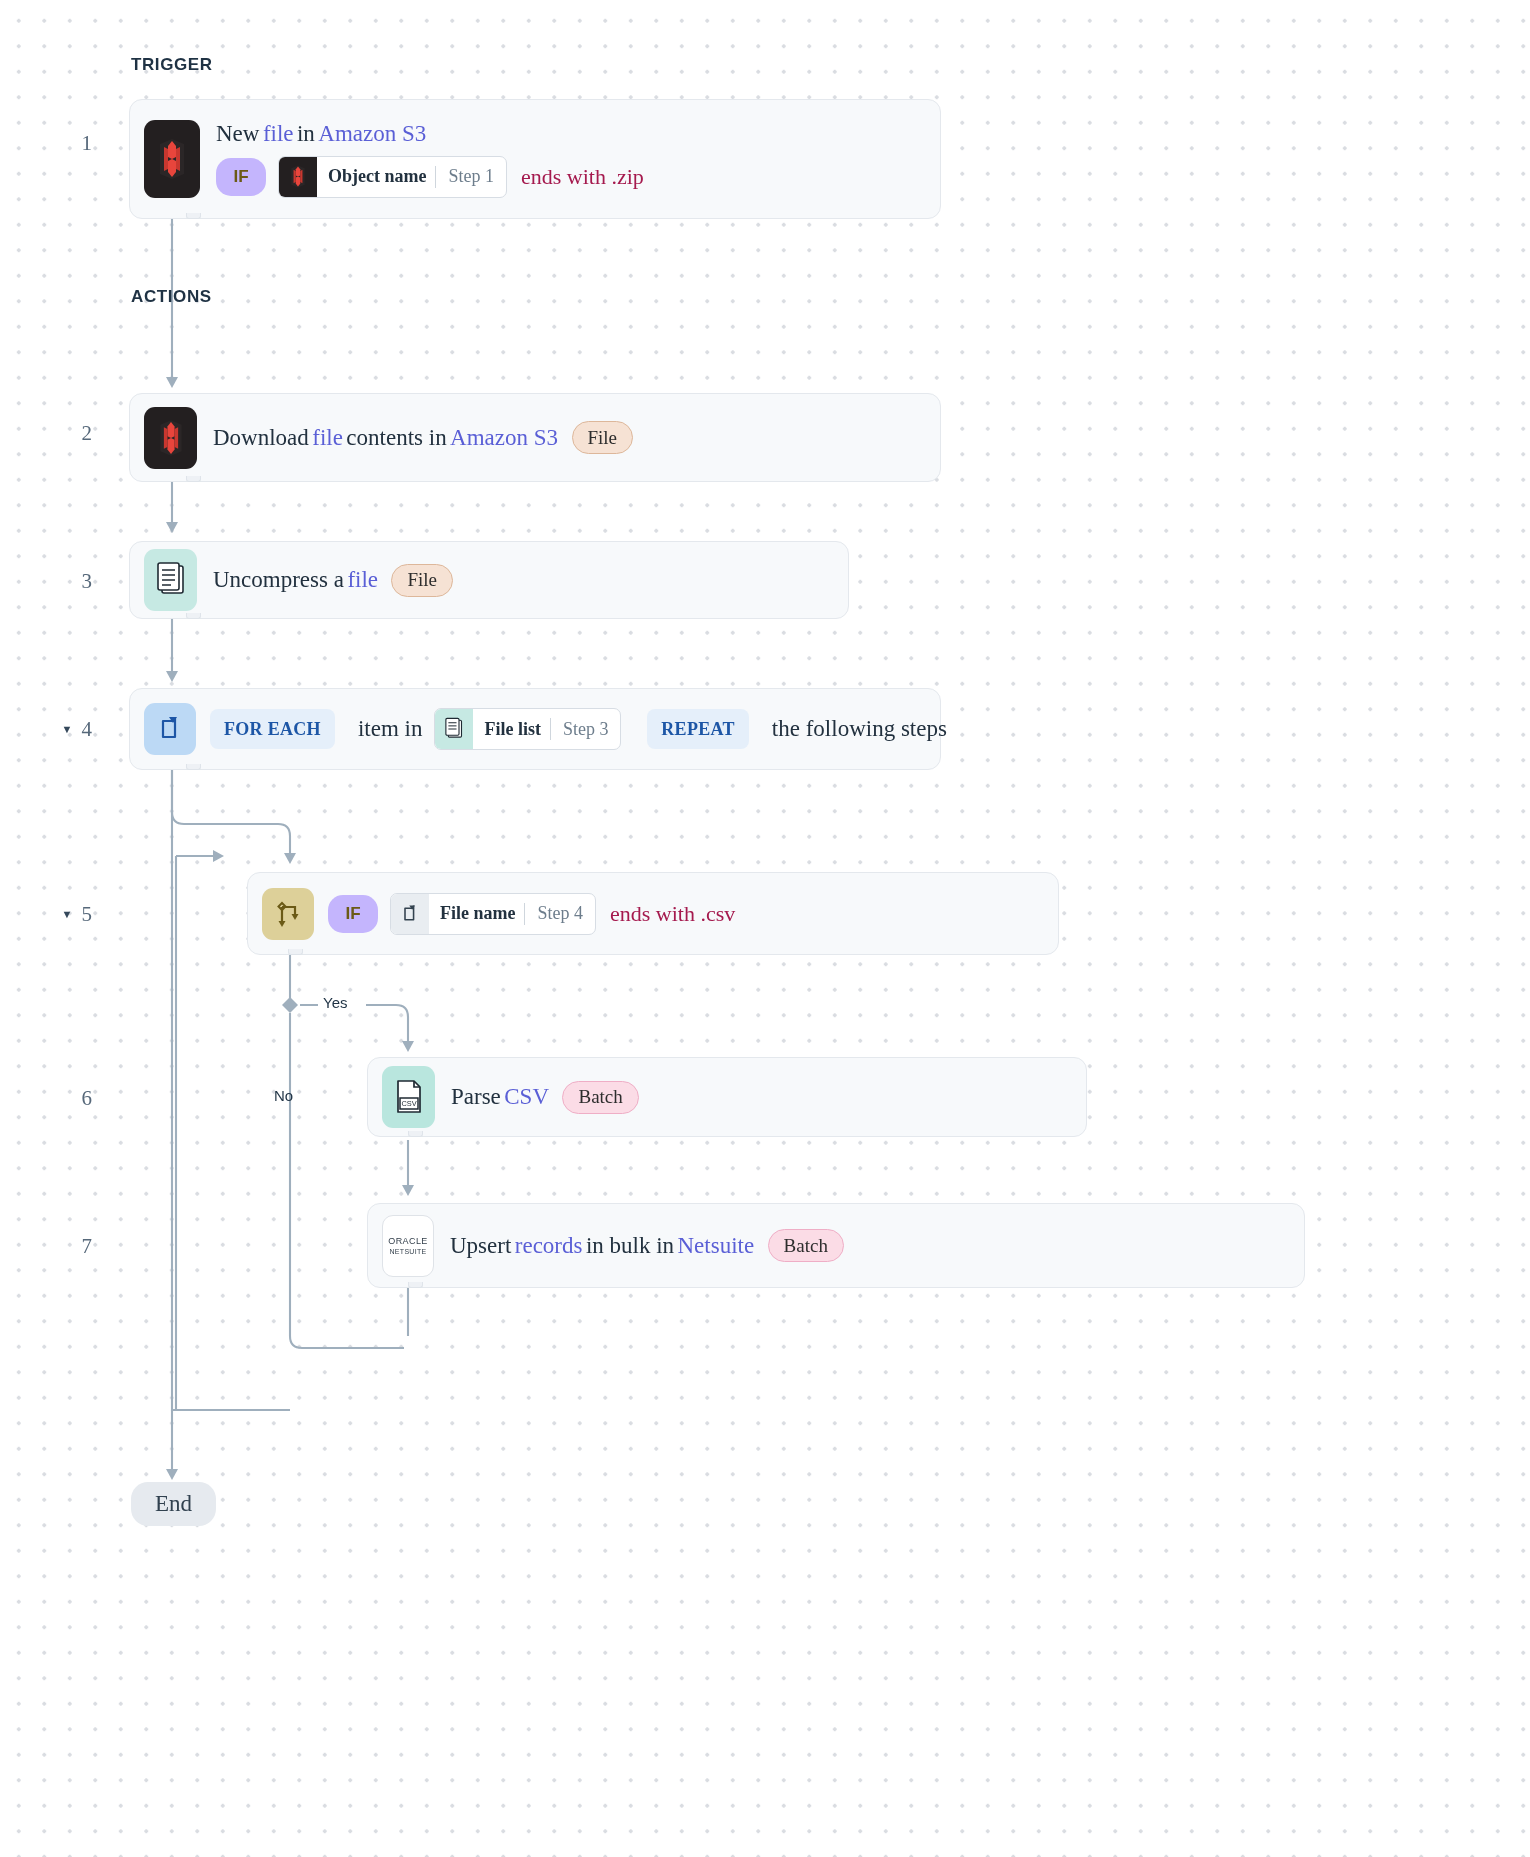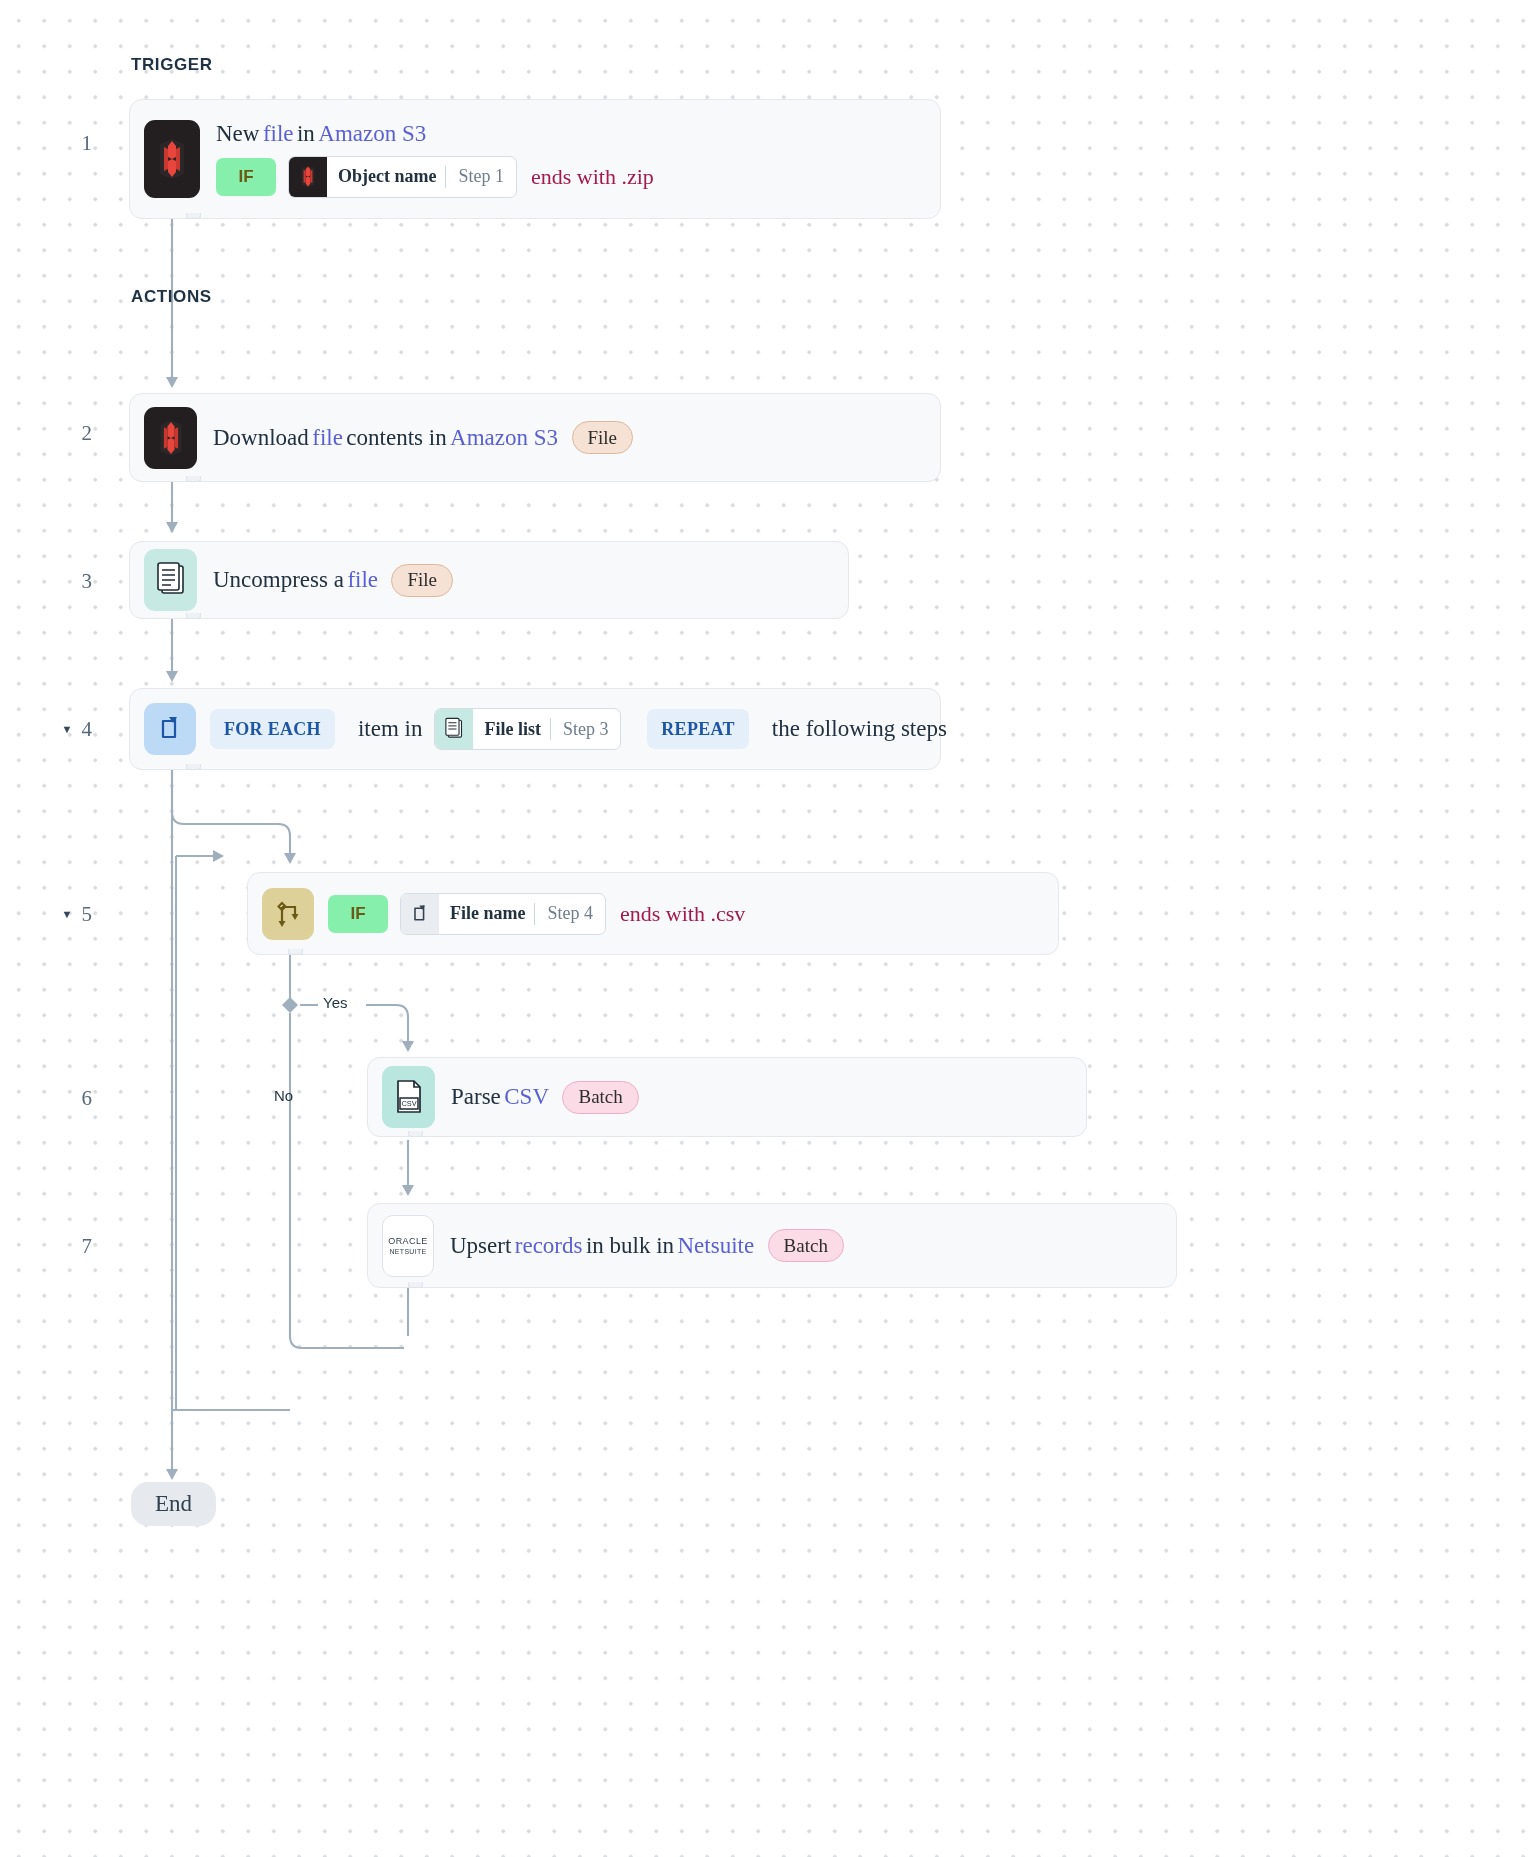--- a/index.html
+++ b/index.html
@@ -117,23 +117,23 @@
     font-family:"Liberation Serif", serif;
     box-sizing:border-box;
     margin-left:10px;
   }
   .pill.file{background:#f6e2d4;border:1px solid #ddb79a;color:#2d2d2d;}
   .pill.batch{background:#fbdce6;border:1px solid #efaec6;color:#2d2d2d;}
 
   
   .cond{display:flex;align-items:center;}
   .kw-if{
-    width:60px;height:38px;
-    background:#86efac;
-    border-radius:7px;
+    width:50px;height:38px;
+    background:#c4b5fd;
+    border-radius:15px;
     display:flex;align-items:center;justify-content:center;
     font-size:17px;font-weight:bold;color:#6b5a16;
     flex:0 0 auto;
   }
   .token{
     display:flex;align-items:center;
     height:40px;
     border:1px solid #d7dde4;
     border-radius:7px;
     background:#ffffff;
@@ -436,21 +436,21 @@
           <span class="hl">CSV</span>
           <span class="pill batch">Batch</span>
         </div>
       </div>
     </div>
     <div class="nub" style="left:40px;"></div>
   </div>
 
   <div class="step-num" style="left:22px;top:1234px;">7</div>
 
-  <div class="card" style="left:367px;top:1203px;width:810px;height:85px;">
+  <div class="card" style="left:367px;top:1203px;width:938px;height:85px;">
     <div class="inner">
       <div class="icon-tile netsuite" style="width:52px;height:62px;flex-direction:column;">
         <div style="font-size:9px;letter-spacing:.4px;color:#35414d;font-family:'Liberation Sans',sans-serif;">ORACLE</div>
         <div style="font-size:7px;letter-spacing:.3px;color:#35414d;font-family:'Liberation Sans',sans-serif;margin-top:2px;">NETSUITE</div>
       </div>
       <div class="card-body">
         <div class="line">
           <span class="plain">Upsert</span>
           <span class="hl">records</span>
           <span class="plain">in bulk in</span>

